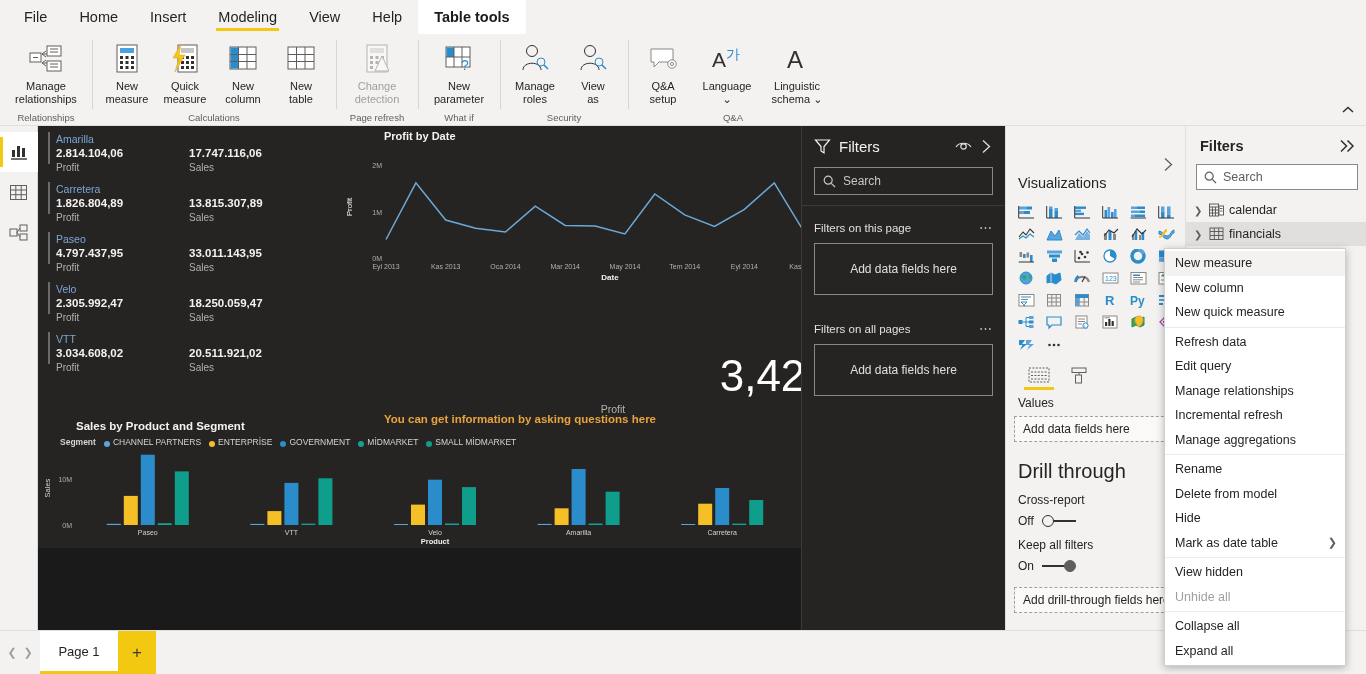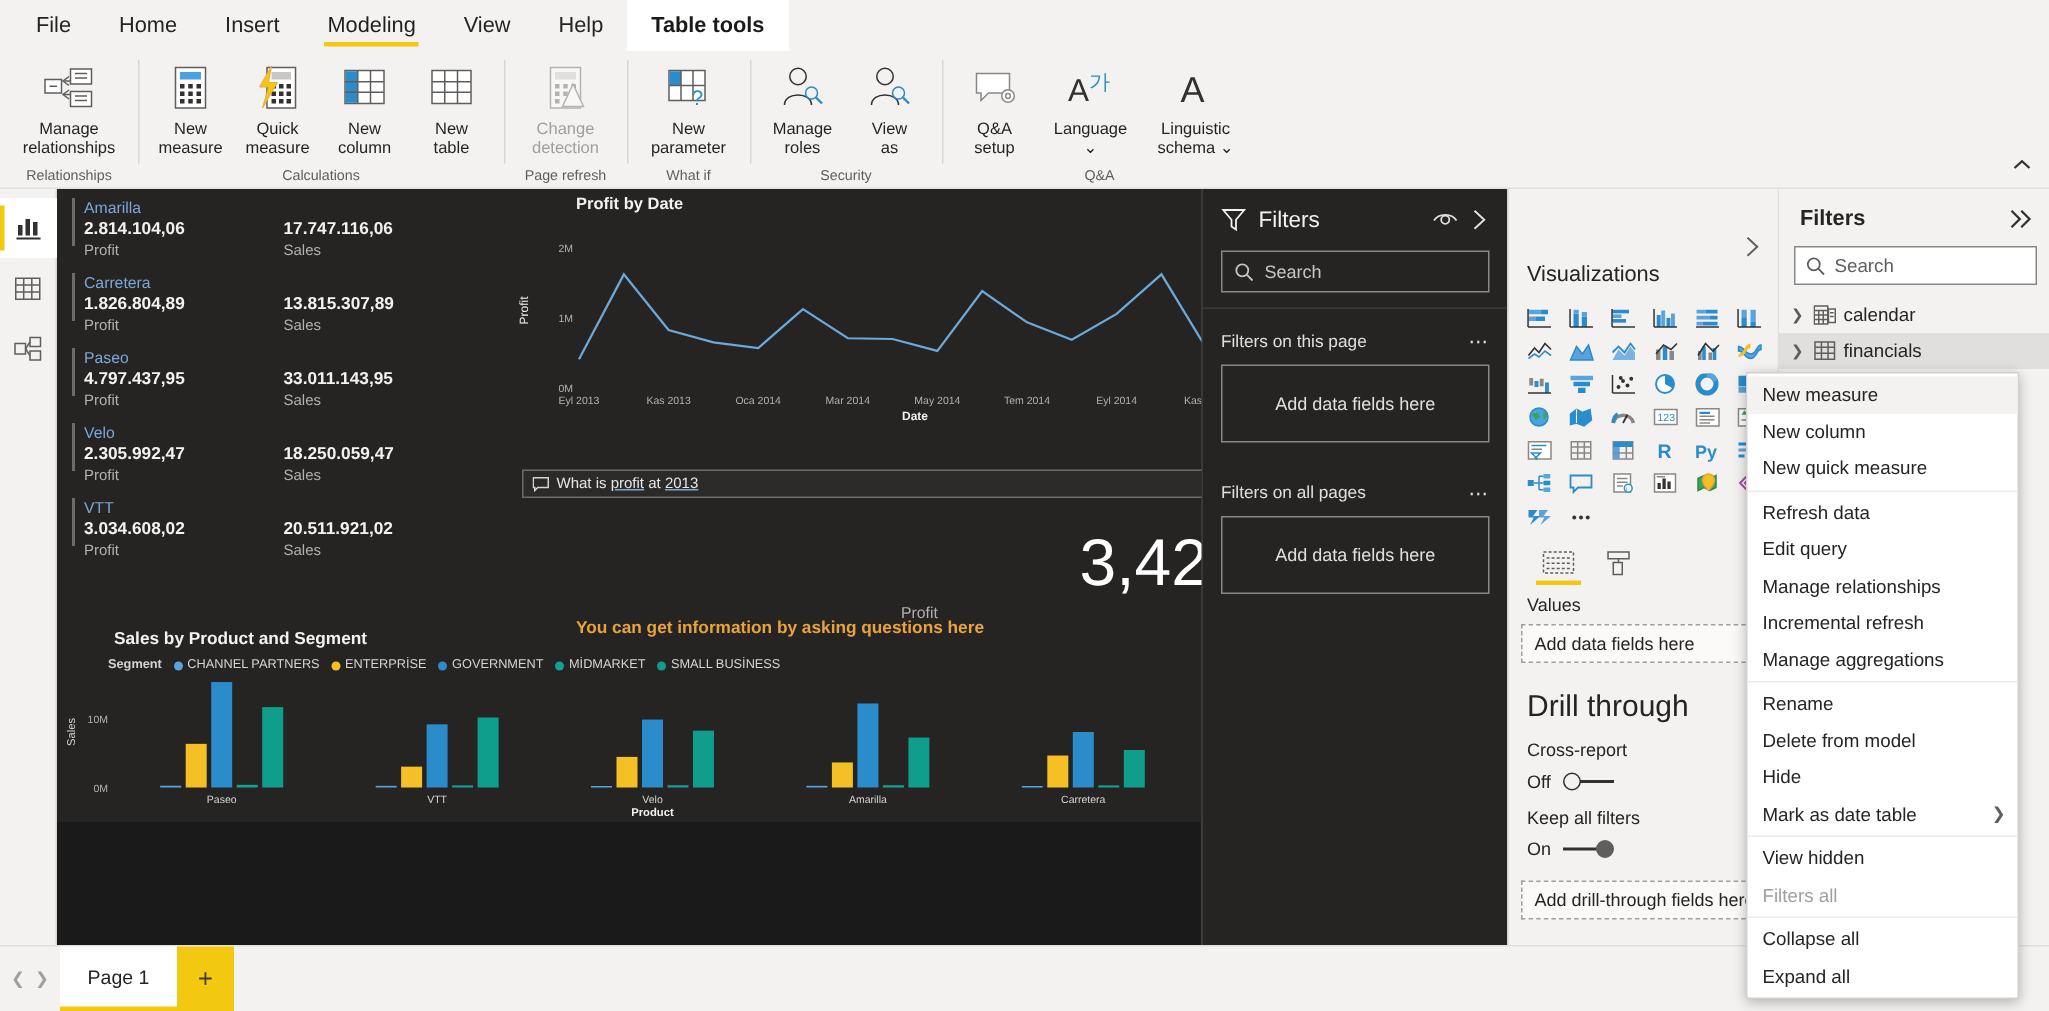--- a/index.html
+++ b/index.html
@@ -134,21 +134,21 @@
   .bigcard-num { font-size: 44px; color: #ffffff; line-height: 50px; font-weight: 400; text-align: right; }
   .bigcard-lbl { font-size: 10.5px; color: #b3b0ad; margin-top: 2px; }
 
   
   .barcard {
     position: absolute; left: 0px; top: 290px; width: 766px; height: 132px;
     padding: 4px 0 0 0;
   }
   .bc-title { font-size: 11.5px; color: #f3f2f1; font-weight: 700; padding-left: 38px; }
   .bc-legend {
-    display: flex; align-items: center; gap: 8px; padding-left: 34px; margin-top: 5px;
+    display: flex; align-items: center; gap: 8px; padding-left: 22px; margin-top: 5px;
   }
   .bc-legend-lbl { font-size: 8.5px; color: #d6d3d1; font-weight: 700; }
   .bc-leg-item { display: flex; align-items: flex-end; gap: 3px; }
   .bc-dot { width: 6px; height: 6px; border-radius: 50%; }
   .bc-leg-txt { font-size: 8.5px; color: #d6d3d1; }
 
   
   .filters {
     width: 204px; background: #252423; border-left: 1px solid #3b3a39;
     display: flex; flex-direction: column;
@@ -623,26 +623,20 @@
           <text x="346.66666666666663" y="127" text-anchor="middle" font-size="7" fill="#b3b0ad" font-family="Liberation Sans, sans-serif">Tem 2014</text>
           <text x="406.40000000000003" y="127" text-anchor="middle" font-size="7" fill="#b3b0ad" font-family="Liberation Sans, sans-serif">Eyl 2014</text>
           <text x="466.1333333333333" y="127" text-anchor="middle" font-size="7" fill="#b3b0ad" font-family="Liberation Sans, sans-serif">Kas 2014</text>
           <text x="272" y="138" text-anchor="middle" font-size="8" fill="#f3f2f1" font-family="Liberation Sans, sans-serif" font-weight="bold">Date</text>
           <path d="M 48.0 97.5 L 77.9 40.9 L 107.7 78.0 L 137.6 86.3 L 167.5 90.0 L 197.3 64.1 L 227.2 83.5 L 257.1 84.0 L 286.9 91.9 L 316.8 52.0 L 346.7 72.9 L 376.5 84.5 L 406.4 67.3 L 436.3 40.9 L 466.1 90.0 L 496.0 21.4" fill="none" stroke="#6ca9d8" stroke-width="1.5"></path>
         </svg>
     </div>
 
     <div class="qa-hint">You can get information by asking questions here</div>
 
-    <div class="qabox">
-      <svg width="11" height="10" viewBox="0 0 11 10">
-        <path d="M0.5 0.5 H10.5 V7 H3.5 L1.5 9 V7 H0.5 Z" fill="none" stroke="#d6d3d1"></path>
-      </svg>
-      <div class="qabox-txt"><span>What is </span><u>profit</u><span> at </span><u>2013</u></div>
-    </div>
 
     <div class="bigcard">
       <div class="bigcard-num">3,42M</div>
       <div class="bigcard-lbl">Profit</div>
     </div>
 
     <div class="barcard">
       <div class="bc-title">Sales by Product and Segment</div>
       <div class="bc-legend">
         <div class="bc-legend-lbl">Segment</div>
@@ -657,21 +651,21 @@
         <div class="bc-leg-item">
           <div class="bc-dot" style="background:#2b8ccc"></div>
           <div class="bc-leg-txt">GOVERNMENT</div>
         </div>
         <div class="bc-leg-item">
           <div class="bc-dot" style="background:#12a195"></div>
           <div class="bc-leg-txt">MİDMARKET</div>
         </div>
         <div class="bc-leg-item">
           <div class="bc-dot" style="background:#0f9d8c"></div>
-          <div class="bc-leg-txt">SMALL BUSİNESS</div>
+          <div class="bc-leg-txt">SMALL MİDMARKET</div>
         </div>
       </div>
       <svg id="barSvg" width="766" height="100" viewBox="0 0 766 100">
           <text x="34" y="81" text-anchor="end" font-size="7" fill="#b3b0ad" font-family="Liberation Sans, sans-serif">0M</text>
           <text x="34" y="34.75" text-anchor="end" font-size="7" fill="#b3b0ad" font-family="Liberation Sans, sans-serif">10M</text>
           <text x="12" y="41" font-size="7.5" fill="#d6d3d1" font-family="Liberation Sans, sans-serif" transform="rotate(-90 12 41)" text-anchor="middle">Sales</text>
           <rect x="68.8" y="76.8" width="14" height="1.2" fill="#5ba3dd"></rect>
           <rect x="85.8" y="48.9" width="14" height="29.1" fill="#f5bf26"></rect>
           <rect x="102.8" y="7.7" width="14" height="70.3" fill="#2b8ccc"></rect>
           <rect x="119.8" y="76.2" width="14" height="1.8" fill="#12a195"></rect>
@@ -1184,21 +1178,21 @@
     </div>
     <div class="ctx-item">
       <span>Mark as date table</span>
       <span class="sub-arrow">❯</span>
     </div>
     <div class="ctx-sep"></div>
     <div class="ctx-item">
       <span>View hidden</span>
     </div>
     <div class="ctx-item disabled">
-      <span>Filters all</span>
+      <span>Unhide all</span>
     </div>
     <div class="ctx-sep"></div>
     <div class="ctx-item">
       <span>Collapse all</span>
     </div>
     <div class="ctx-item">
       <span>Expand all</span>
     </div>
   </div>
 

